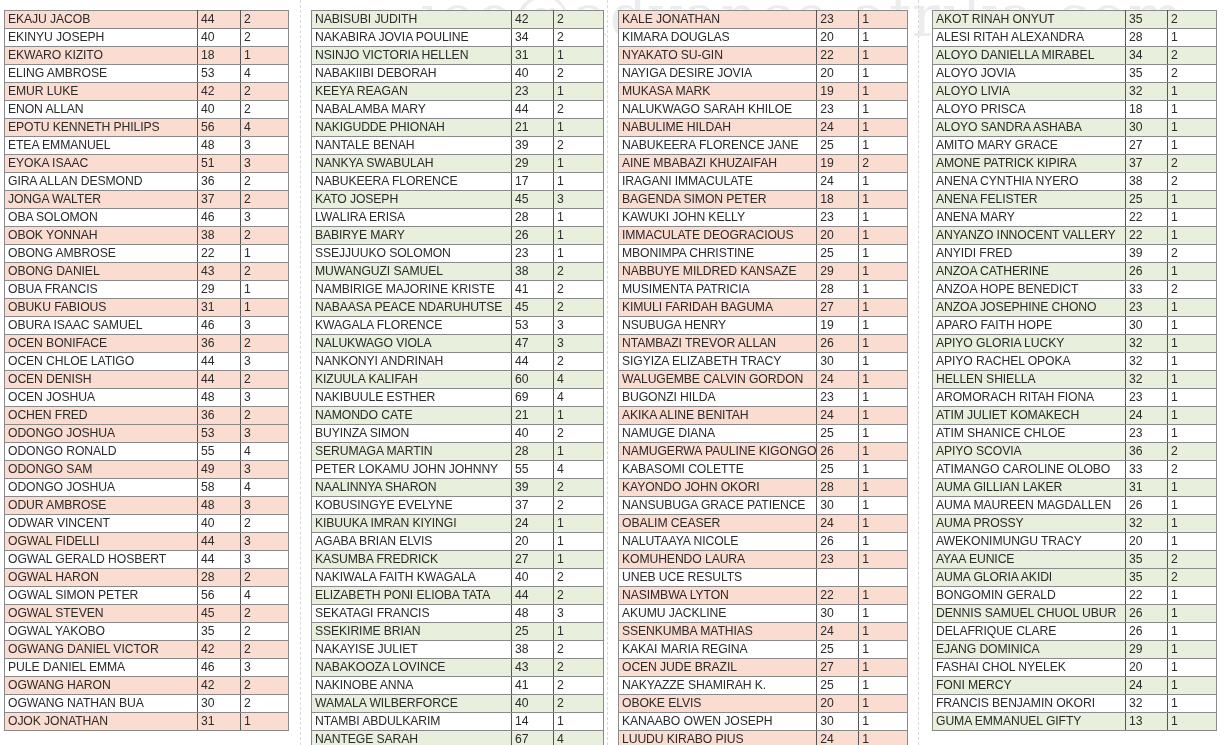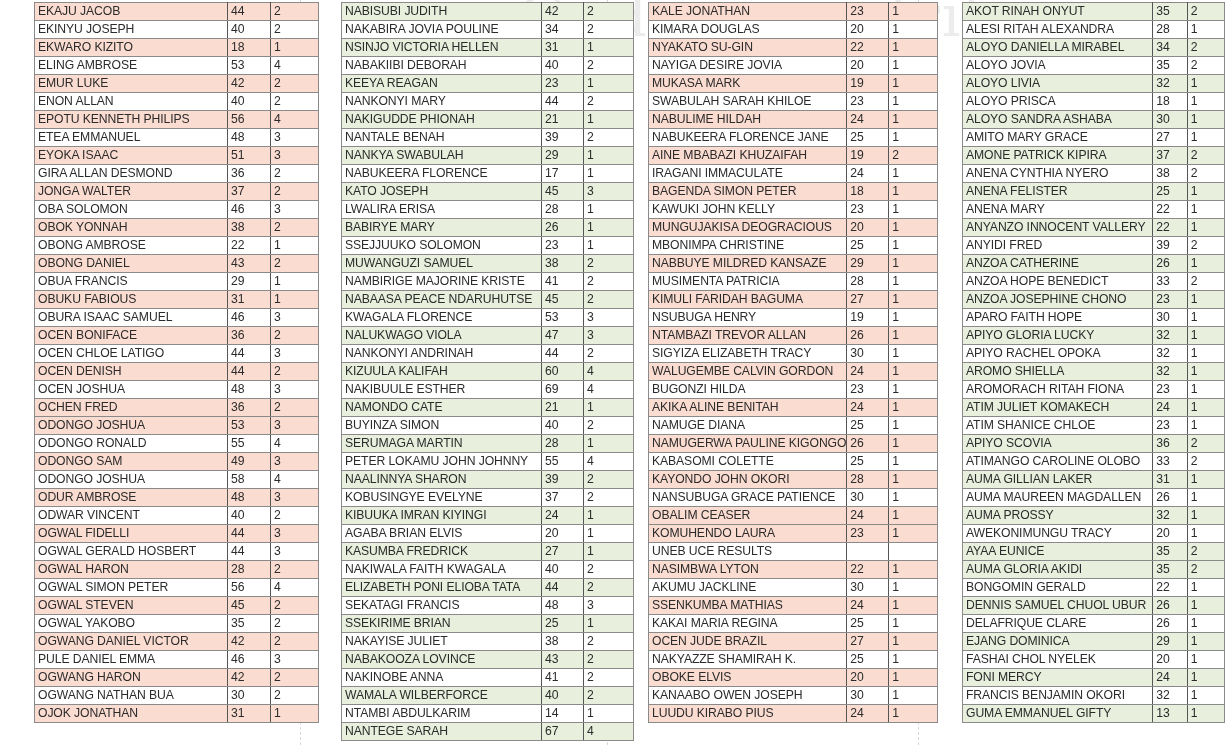--- a/index.html
+++ b/index.html
@@ -4,21 +4,21 @@
   <style>
     html, body { margin: 0; padding: 0; }
     body {
       width: 1225px; height: 745px; overflow: hidden;
       background: #ffffff;
       font-family: "Liberation Sans", "DejaVu Sans", sans-serif;
       position: relative;
     }
     .page { position: absolute; top: 0; left: 0; width: 1225px; height: 745px; }
     .col {
-      position: absolute; top: 2px; margin-left: 30px;
+      position: absolute; top: 10px;
     }
     .col-sep {
       position: absolute; top: 0; height: 745px; width: 0;
       border-left: 1px dashed #d8d8d8;
     }
     table.results {
       border-collapse: collapse;
       table-layout: fixed;
       font-size: 12.2px;
       color: #2b2b2b;
@@ -295,21 +295,21 @@
             <td class="name">NABAKIIBI DEBORAH</td>
             <td class="agg">40</td>
             <td class="div">2</td>
           </tr>
           <tr class="shade">
             <td class="name">KEEYA REAGAN</td>
             <td class="agg">23</td>
             <td class="div">1</td>
           </tr>
           <tr>
-            <td class="name">NANKONYI MARY</td>
+            <td class="name">NABALAMBA MARY</td>
             <td class="agg">44</td>
             <td class="div">2</td>
           </tr>
           <tr class="shade">
             <td class="name">NAKIGUDDE PHIONAH</td>
             <td class="agg">21</td>
             <td class="div">1</td>
           </tr>
           <tr>
             <td class="name">NANTALE BENAH</td>
@@ -512,21 +512,21 @@
             <td class="name">NAYIGA DESIRE JOVIA</td>
             <td class="agg">20</td>
             <td class="div">1</td>
           </tr>
           <tr class="shade">
             <td class="name">MUKASA MARK</td>
             <td class="agg">19</td>
             <td class="div">1</td>
           </tr>
           <tr>
-            <td class="name">SWABULAH SARAH KHILOE</td>
+            <td class="name">NALUKWAGO SARAH KHILOE</td>
             <td class="agg">23</td>
             <td class="div">1</td>
           </tr>
           <tr class="shade">
             <td class="name">NABULIME HILDAH</td>
             <td class="agg">24</td>
             <td class="div">1</td>
           </tr>
           <tr>
             <td class="name">NABUKEERA FLORENCE JANE</td>
@@ -547,21 +547,21 @@
             <td class="name">BAGENDA SIMON PETER</td>
             <td class="agg">18</td>
             <td class="div">1</td>
           </tr>
           <tr>
             <td class="name">KAWUKI JOHN KELLY</td>
             <td class="agg">23</td>
             <td class="div">1</td>
           </tr>
           <tr class="shade">
-            <td class="name">MUNGUJAKISA DEOGRACIOUS</td>
+            <td class="name">IMMACULATE DEOGRACIOUS</td>
             <td class="agg">20</td>
             <td class="div">1</td>
           </tr>
           <tr>
             <td class="name">MBONIMPA CHRISTINE</td>
             <td class="agg">25</td>
             <td class="div">1</td>
           </tr>
           <tr class="shade">
             <td class="name">NABBUYE  MILDRED KANSAZE</td>
@@ -629,20 +629,25 @@
             <td class="div">1</td>
           </tr>
           <tr>
             <td class="name">NANSUBUGA GRACE PATIENCE</td>
             <td class="agg">30</td>
             <td class="div">1</td>
           </tr>
           <tr class="shade">
             <td class="name">OBALIM CEASER</td>
             <td class="agg">24</td>
+            <td class="div">1</td>
+          </tr>
+          <tr>
+            <td class="name">NALUTAAYA NICOLE</td>
+            <td class="agg">26</td>
             <td class="div">1</td>
           </tr>
           <tr class="shade">
             <td class="name">KOMUHENDO LAURA</td>
             <td class="agg">23</td>
             <td class="div">1</td>
           </tr>
           <tr>
             <td class="name">UNEB UCE RESULTS</td>
             <td class="agg"></td>
@@ -799,21 +804,21 @@
             <td class="name">APIYO GLORIA LUCKY</td>
             <td class="agg">32</td>
             <td class="div">1</td>
           </tr>
           <tr>
             <td class="name">APIYO RACHEL OPOKA</td>
             <td class="agg">32</td>
             <td class="div">1</td>
           </tr>
           <tr class="shade">
-            <td class="name">AROMO SHIELLA</td>
+            <td class="name">HELLEN SHIELLA</td>
             <td class="agg">32</td>
             <td class="div">1</td>
           </tr>
           <tr>
             <td class="name">AROMORACH RITAH FIONA</td>
             <td class="agg">23</td>
             <td class="div">1</td>
           </tr>
           <tr class="shade">
             <td class="name">ATIM JULIET KOMAKECH</td>

